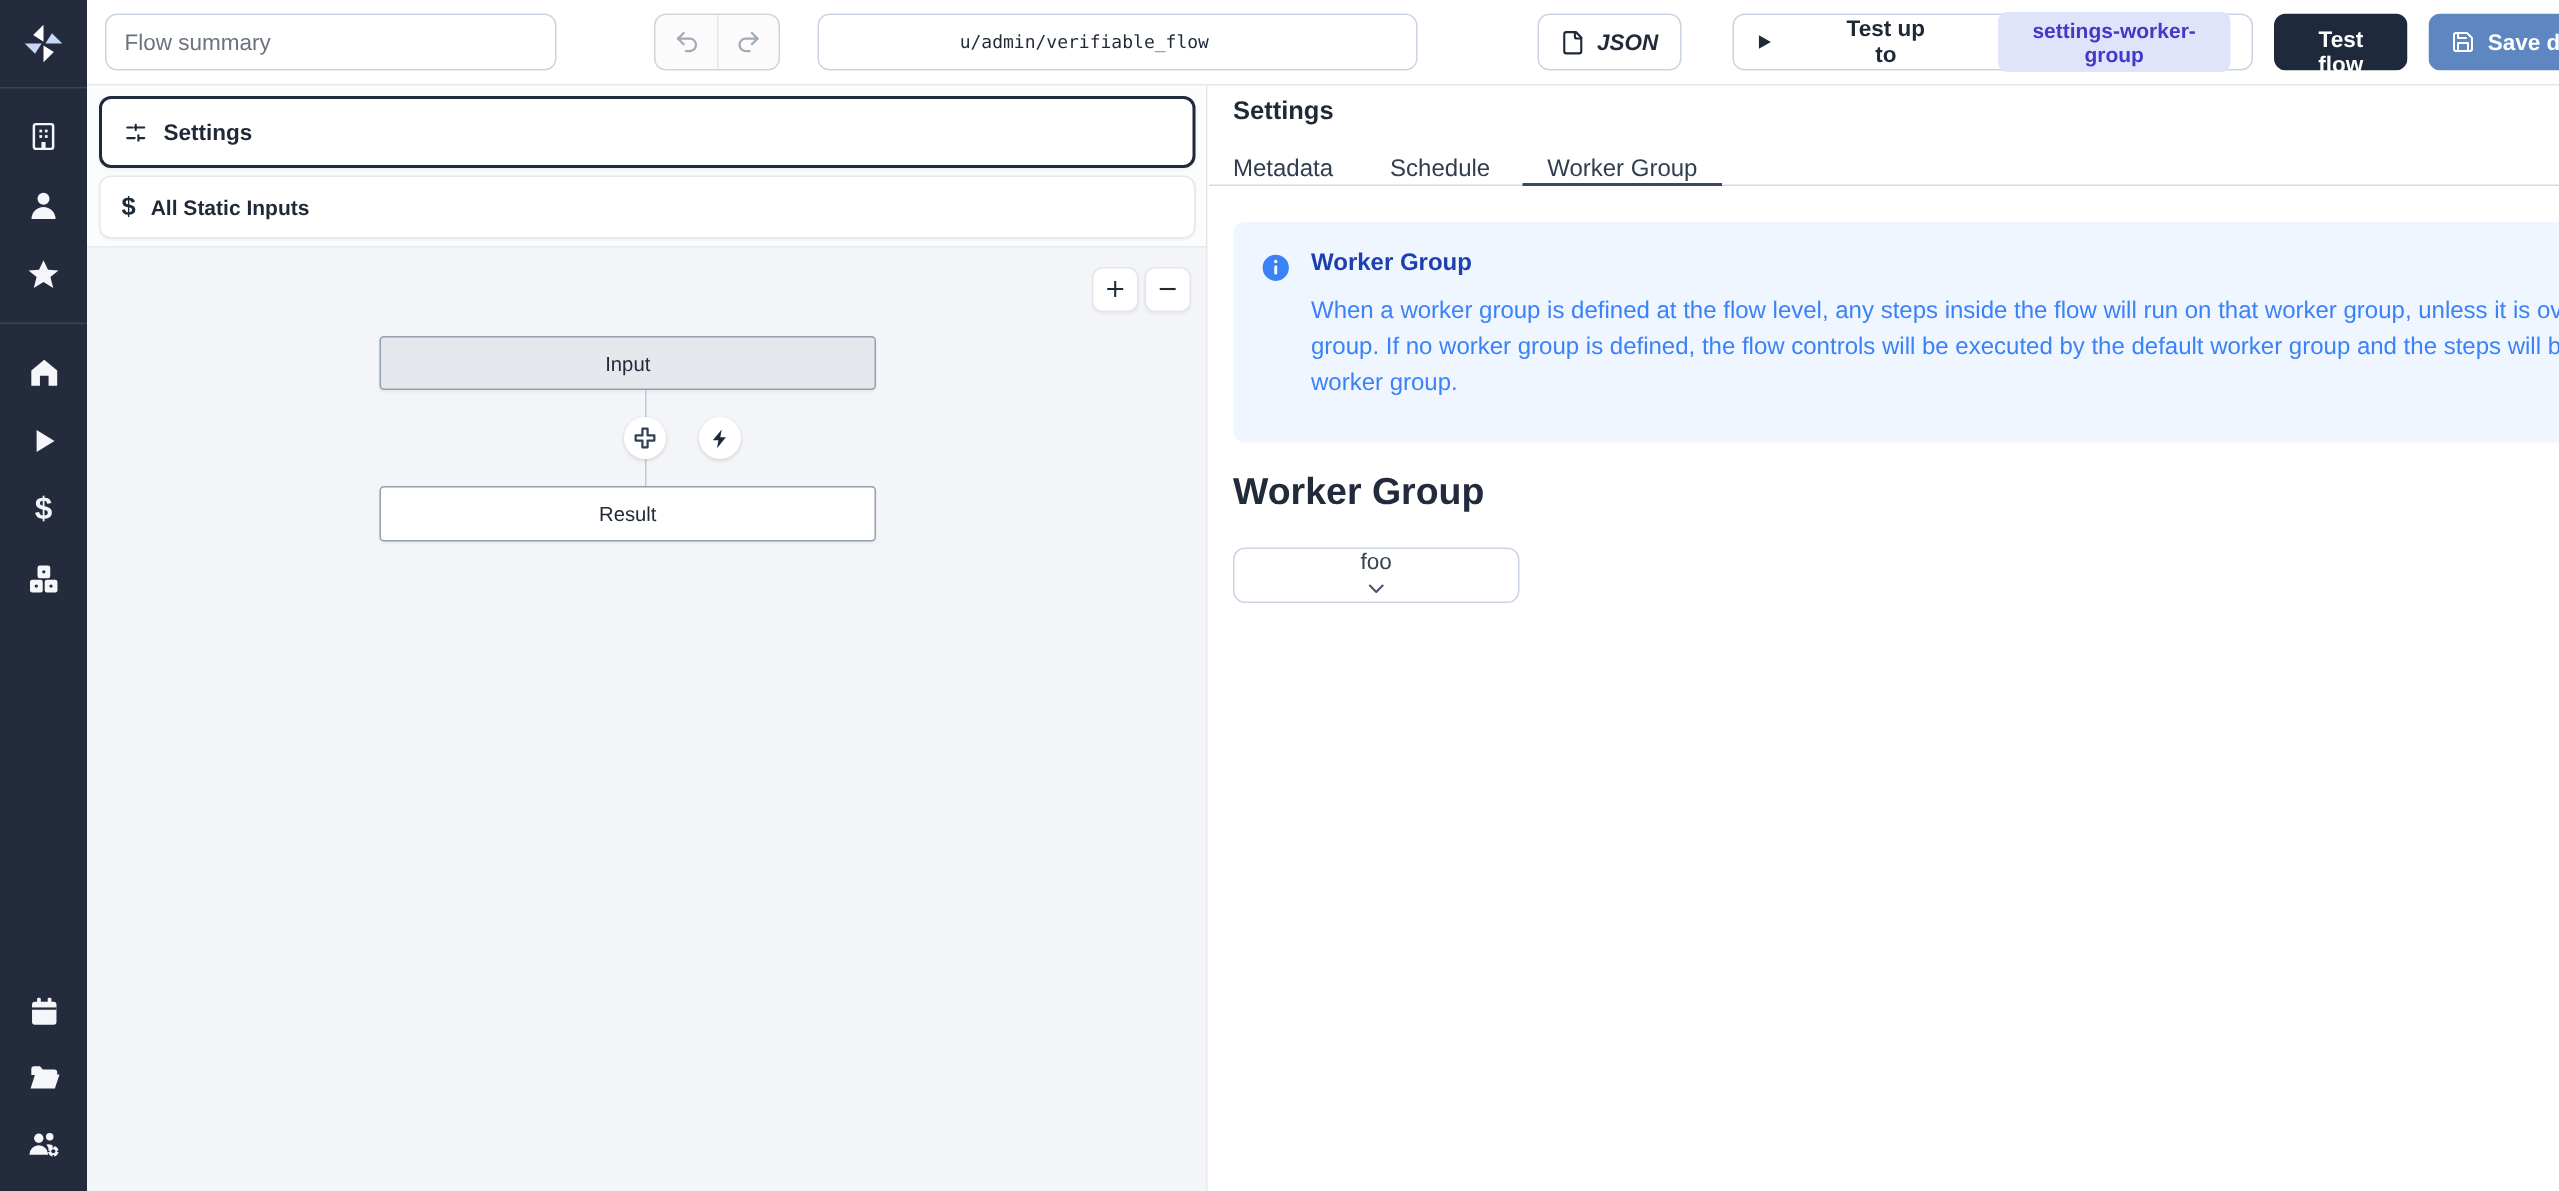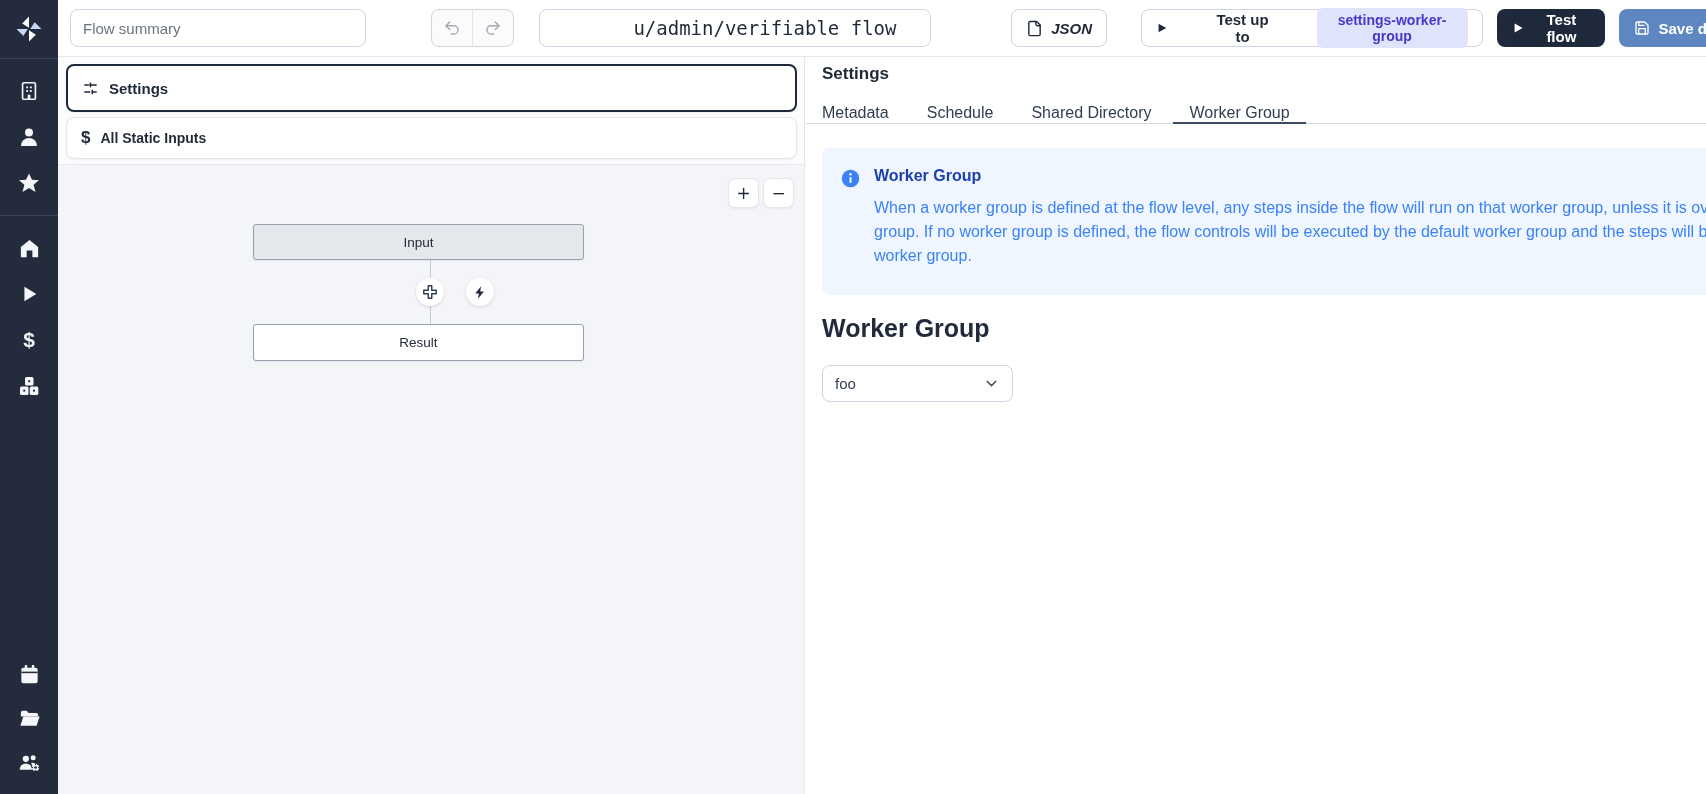--- a/index.html
+++ b/index.html
@@ -28,29 +28,29 @@
   .summary-input { width:320px; height:38px; border:1px solid #cbd5e1; border-radius:8px;
     padding:0 12px; font-size:15px; color:#374151; font-family:"Liberation Sans",sans-serif; outline:none; }
   .summary-input::placeholder { color:#6b7280; }
   .undo-redo { display:flex; margin-left:65px; border:1px solid #d1d5db; border-radius:8px; overflow:hidden; background:#fbfbfc; height:38px; }
   .ur-btn { width:44px; height:36px; display:flex; align-items:center; justify-content:center; cursor:pointer; color:#a3aab6; background:transparent; border:none; }
   .ur-btn + .ur-btn { border-left:1px solid #e2e5ea; }
   .path-group { display:flex; margin-left:25px; height:38px; border:1px solid #cbd5e1; border-radius:8px; overflow:hidden; width:427px; }
   .path-label { background:#d2d7dd; display:flex; align-items:center; gap:7px; padding:0 13px;
     font-size:15px; font-weight:700; color:#27303f; cursor:pointer; flex:0 0 auto;margin-top:44px; }
   .path-input { flex:1; border:none; outline:none; font-family:"DejaVu Sans Mono","Liberation Mono",monospace;
-    font-size:19px; color:#1f2937; padding:0 12px; background:#fff; }
+    font-size:12px; color:#1f2937; padding:0 12px; background:#fff; }
   .btn { display:flex; align-items:center; gap:8px; height:38px; border-radius:8px; cursor:pointer;
     font-size:15px; font-weight:600; border:1px solid transparent; background:#fff; padding:0 14px;
     font-family:"Liberation Sans",sans-serif; }
   .btn-outline { border-color:#cbd5e1; color:#1f2937; }
   .btn-json { margin-left:80px;font-style:italic; }
   .btn-testupto { margin-left:34px; font-weight:600;gap:43px; }
   .badge { background:#e0e4fb; color:#4338ca; border-radius:6px; padding:4px 10px; font-size:14px; font-weight:600; }
-  .btn-dark { margin-left:14px; background:#1e293b; color:#ffffff; font-weight:700; }
+  .btn-dark { margin-left:14px; background:#1e293b; color:#ffffff; font-weight:700;flex-direction:column; }
   .btn-save { margin-left:14px; background:#5e87c1; color:#ffffff; font-weight:700; flex:0 0 auto; }
 
   
   .flow-panel { position:absolute; left:58px; top:57px; width:747px; height:737px;
     background:#fbfcfd; border-right:1px solid #e5e7eb; }
   .module-btn { position:absolute; left:8px; width:731px; background:#fff; border-radius:8px;
     display:flex; align-items:center; gap:10px; padding:0 14px; cursor:pointer; }
   .module-settings { top:7px; height:48px; border:2px solid #1e293b; font-weight:700; font-size:15px; color:#1f2937; box-shadow:0 1px 2px rgba(0,0,0,.05); }
   .module-inputs { top:60px; height:42px; border:1px solid #e5e7eb; font-weight:600; font-size:14px; color:#1f2937; box-shadow:0 1px 2px rgba(0,0,0,.05); }
   .module-inputs .dollar-dark { font-size:17px; font-weight:700; color:#1f2937; }
@@ -78,21 +78,21 @@
     border-bottom:2.5px solid transparent; margin-bottom:-1px; white-space:nowrap; }
   .sp-tab.active { border-bottom-color:#3b4a63; }
   .info-box { margin:24px 0 0 16px; width:1150px; background:#eff6ff; border-radius:8px;
     padding:19px 24px 27px 18px; display:flex; gap:13px; }
   .info-icon { flex:0 0 auto; margin-top:1px; }
   .info-title { font-size:16px; font-weight:600; color:#1e40af; }
   .info-body { margin-top:11px; font-size:16px; line-height:24px; color:#3b82f6; max-width:1085px; }
   .wg-heading { margin:19px 0 0 16px; font-size:25px; font-weight:700; color:#212b3b; }
   .wg-select { margin:22px 0 0 16px; width:191px; height:37px; border:1px solid #cbd5e1; border-radius:8px;
     display:flex; align-items:center; justify-content:space-between; padding:0 12px; cursor:pointer;
-    font-size:15px; color:#374151; background:#fff; }
+    font-size:15px; color:#374151; background:#fff;flex-direction:column; }
 </style>
 </head>
 <body>
 
 <nav class="sidebar">
   <div class="logo-box">
     <svg width="30" height="30" viewBox="0 0 24 24">
       <g>
         <path d="M12 11 L12 2 L6.5 7.5 Z" fill="#ffffff"></path>
         <path d="M13 12 L22 12 L16.5 6.5 Z" fill="#c7d7f5"></path>
@@ -295,21 +295,20 @@
     <div class="node node-result">Result</div>
   </div>
 </section>
 
 <section class="settings-panel">
   <h1 class="sp-title">Settings</h1>
 
   <div class="sp-tabs">
     <div class="sp-tab">Metadata</div>
     <div class="sp-tab">Schedule</div>
-    <div class="sp-tab">Shared Directory</div>
     <div class="sp-tab active">Worker Group</div>
   </div>
 
   <div class="info-box">
     <div class="info-icon">
       <svg width="21" height="21" viewBox="0 0 24 24">
         <circle cx="12" cy="12" r="10" fill="#3b82f6"></circle>
         <rect x="10.9" y="10.2" width="2.2" height="7" rx="1" fill="#ffffff"></rect>
         <circle cx="12" cy="7.2" r="1.35" fill="#ffffff"></circle>
       </svg>

